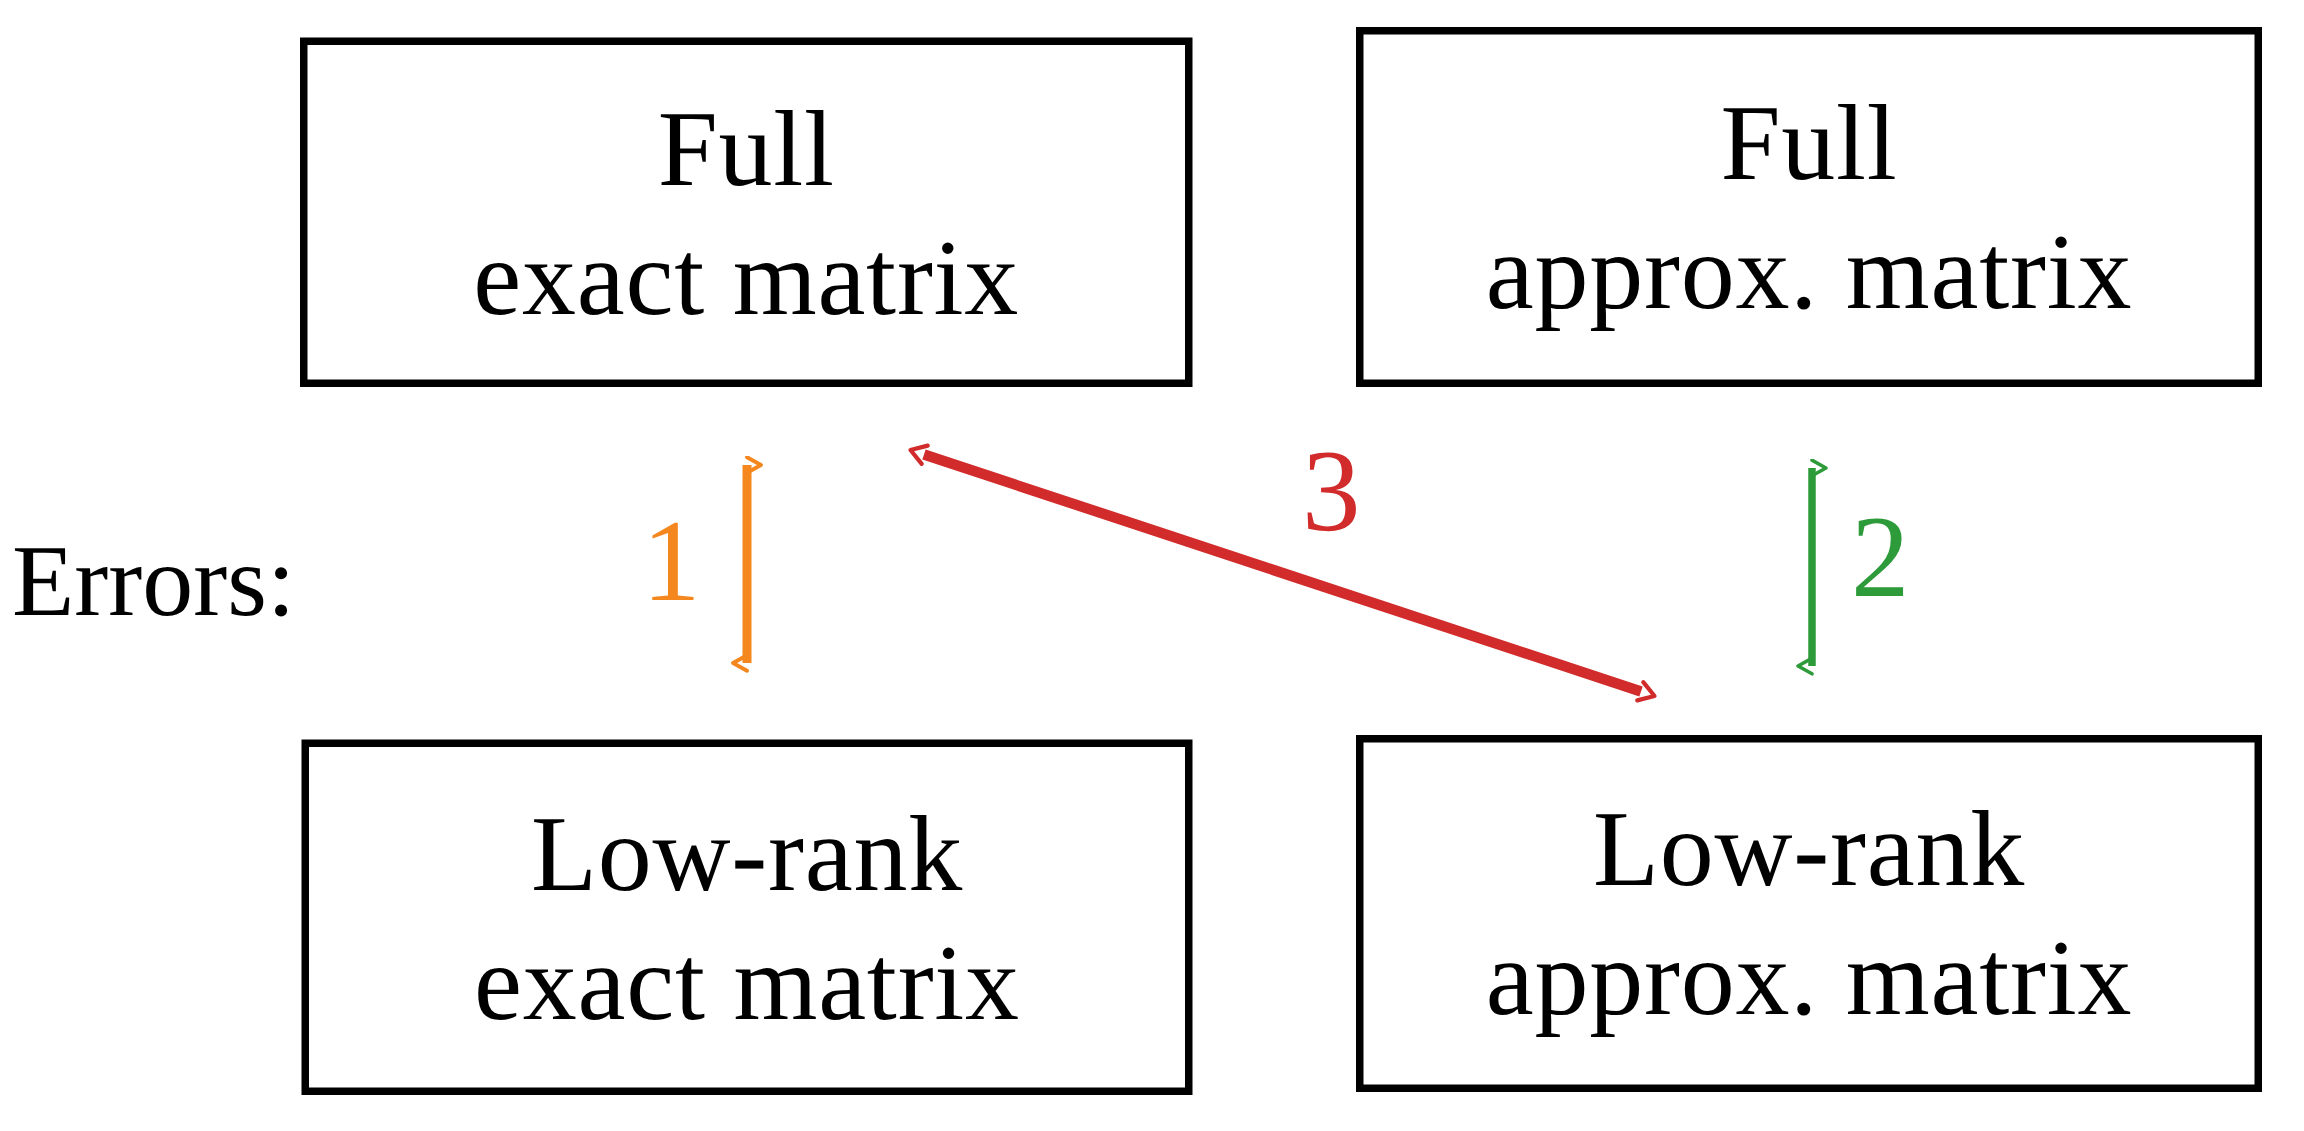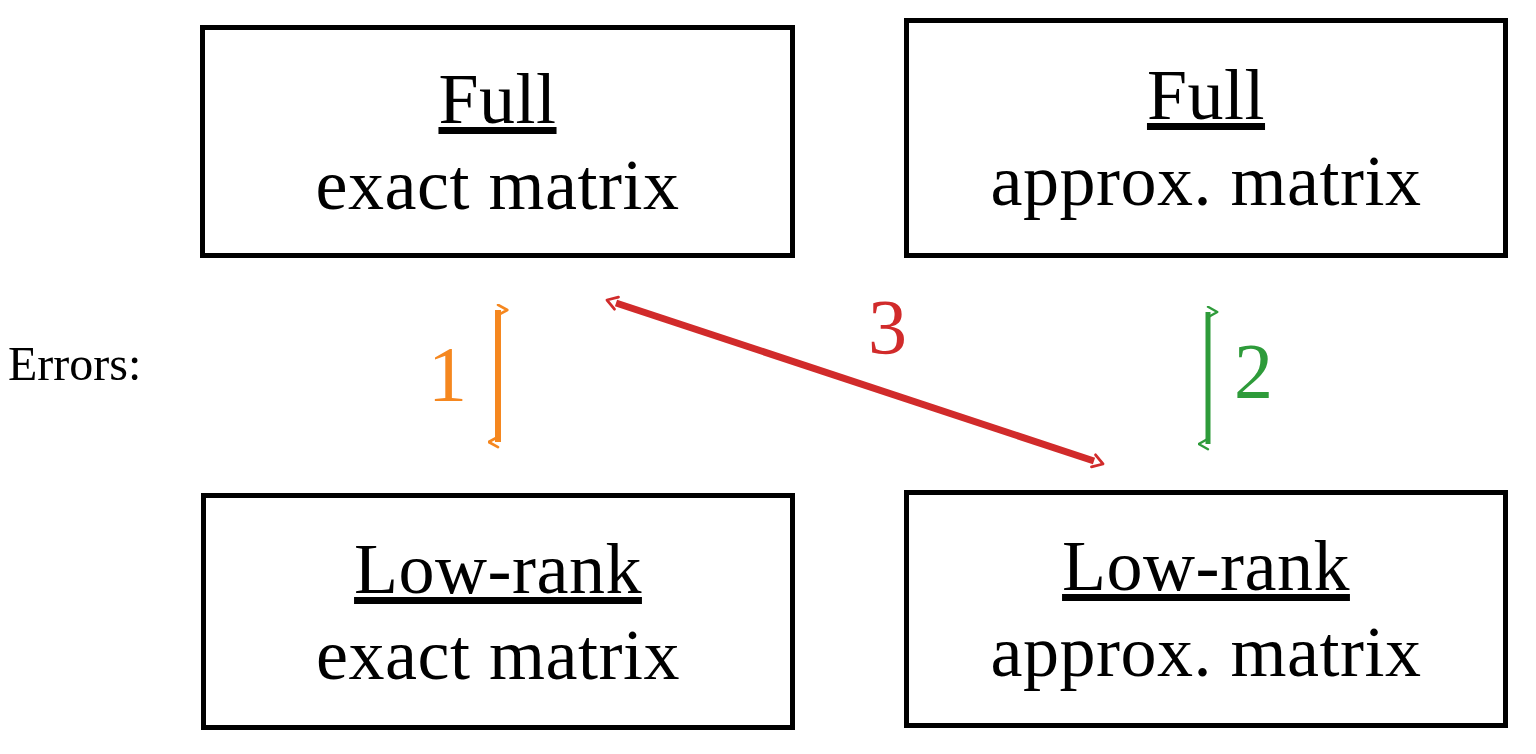--- a/index.html
+++ b/index.html
@@ -26,32 +26,32 @@
     justify-content: center;
     color: #000000;
     line-height: 1.0;
   }
   .box-line {
     display: block;
     white-space: nowrap;
     font-size: 72px;
     letter-spacing: 0.5px;
   }
-  .box-line.line1 { margin-bottom: 14px; text-decoration: underline; }
+  .box-line.line1 { margin-bottom: 14px; }
 
   #box-tl { left: 200px; top: 25px;  width: 595px; height: 233px; }
   #box-tr { left: 904px; top: 18px;  width: 604px; height: 240px; }
   #box-bl { left: 201px; top: 493px; width: 594px; height: 237px; }
   #box-br { left: 904px; top: 490px; width: 604px; height: 238px; }
 
   #errors-label {
     position: absolute;
     left: 8px;
-    top: 340px;
-    font-size: 48px;
+    top: 353px;
+    font-size: 68px;
     color: #000000;
     white-space: nowrap;
     line-height: 1.0;
   }
 
   .arrow-svg {
     position: absolute;
     overflow: visible;
   }
   #arrow1-svg { left: 460px; top: 290px; width: 80px;  height: 175px; }

